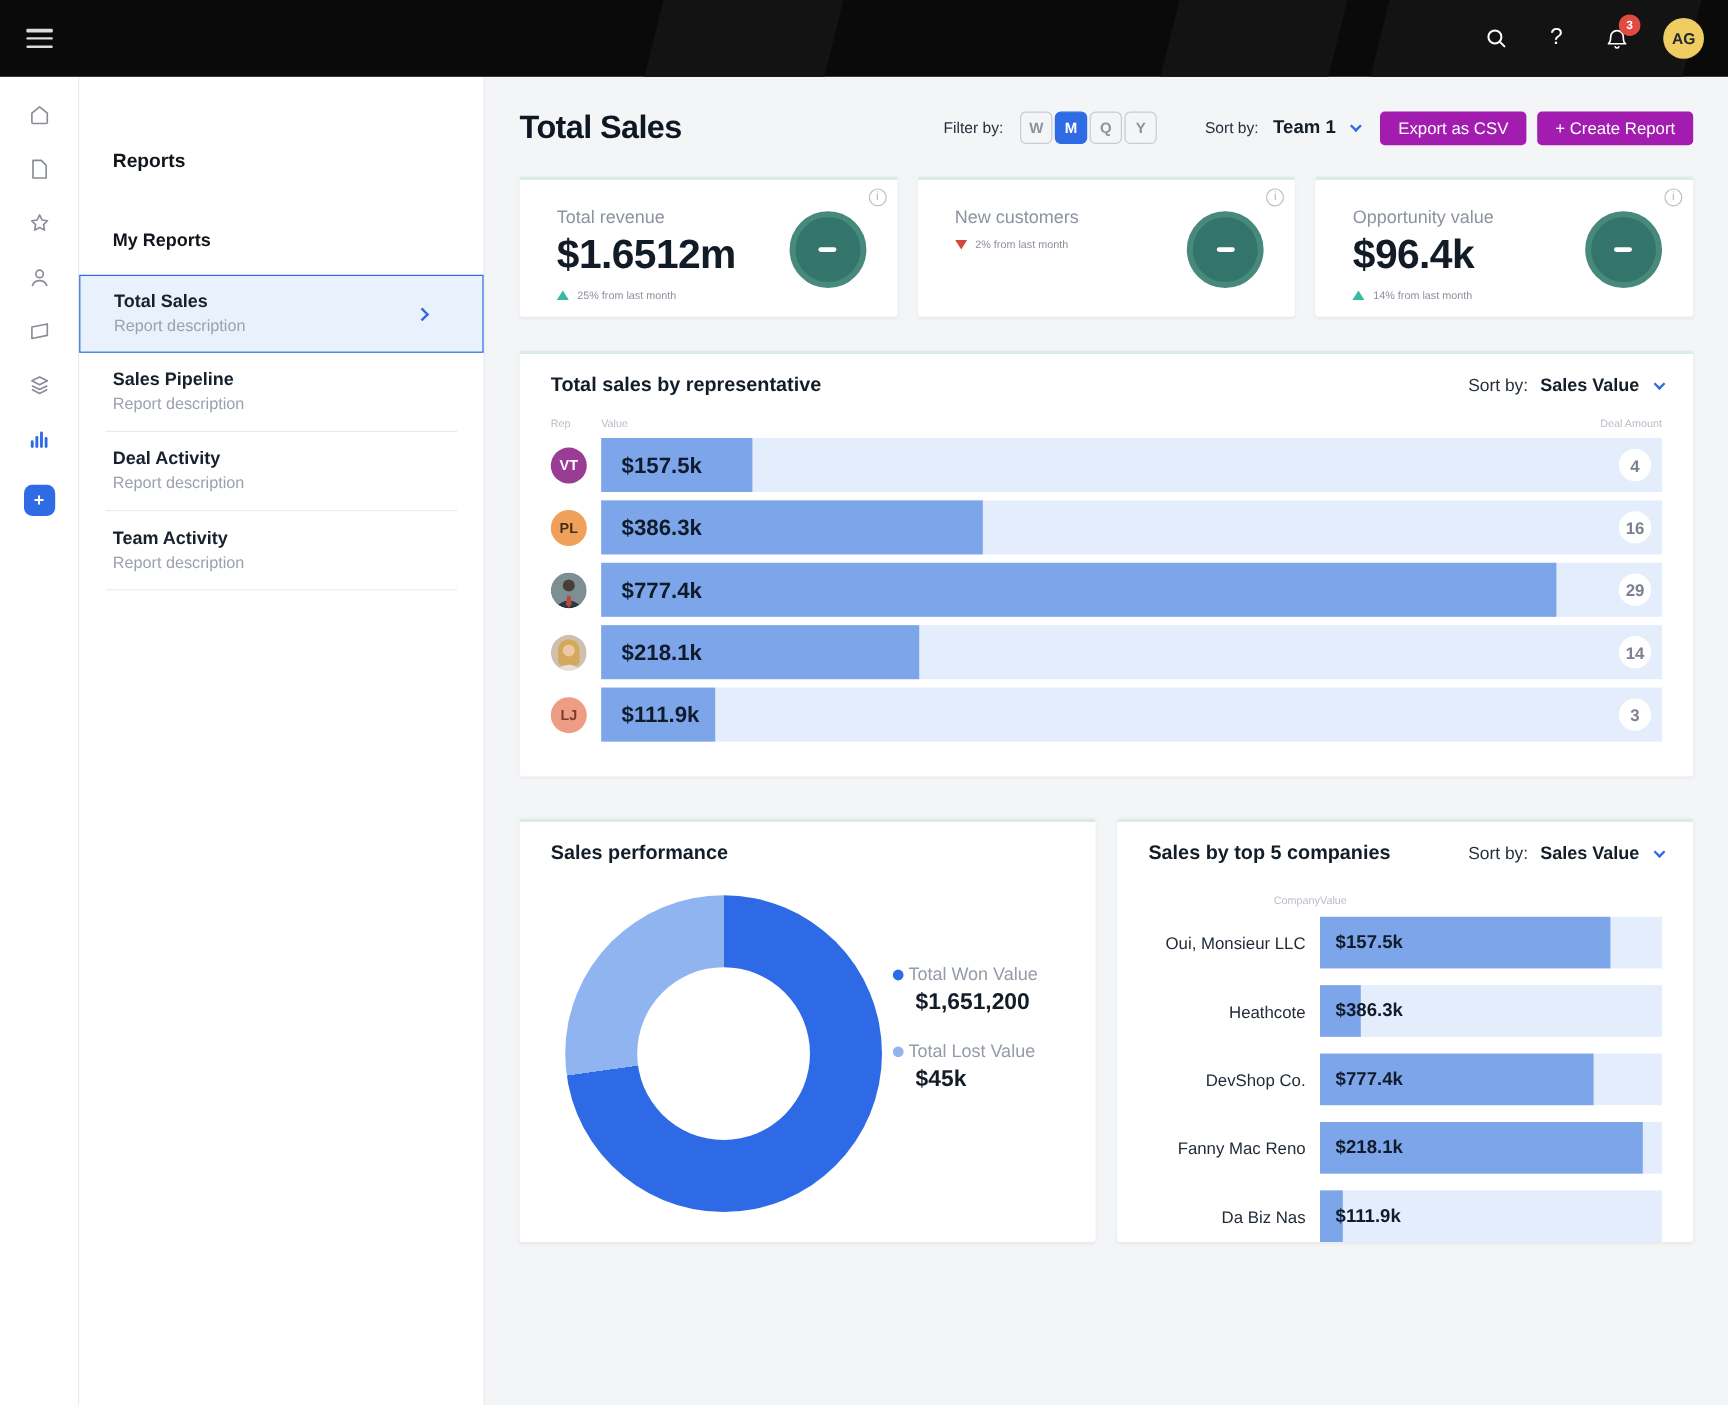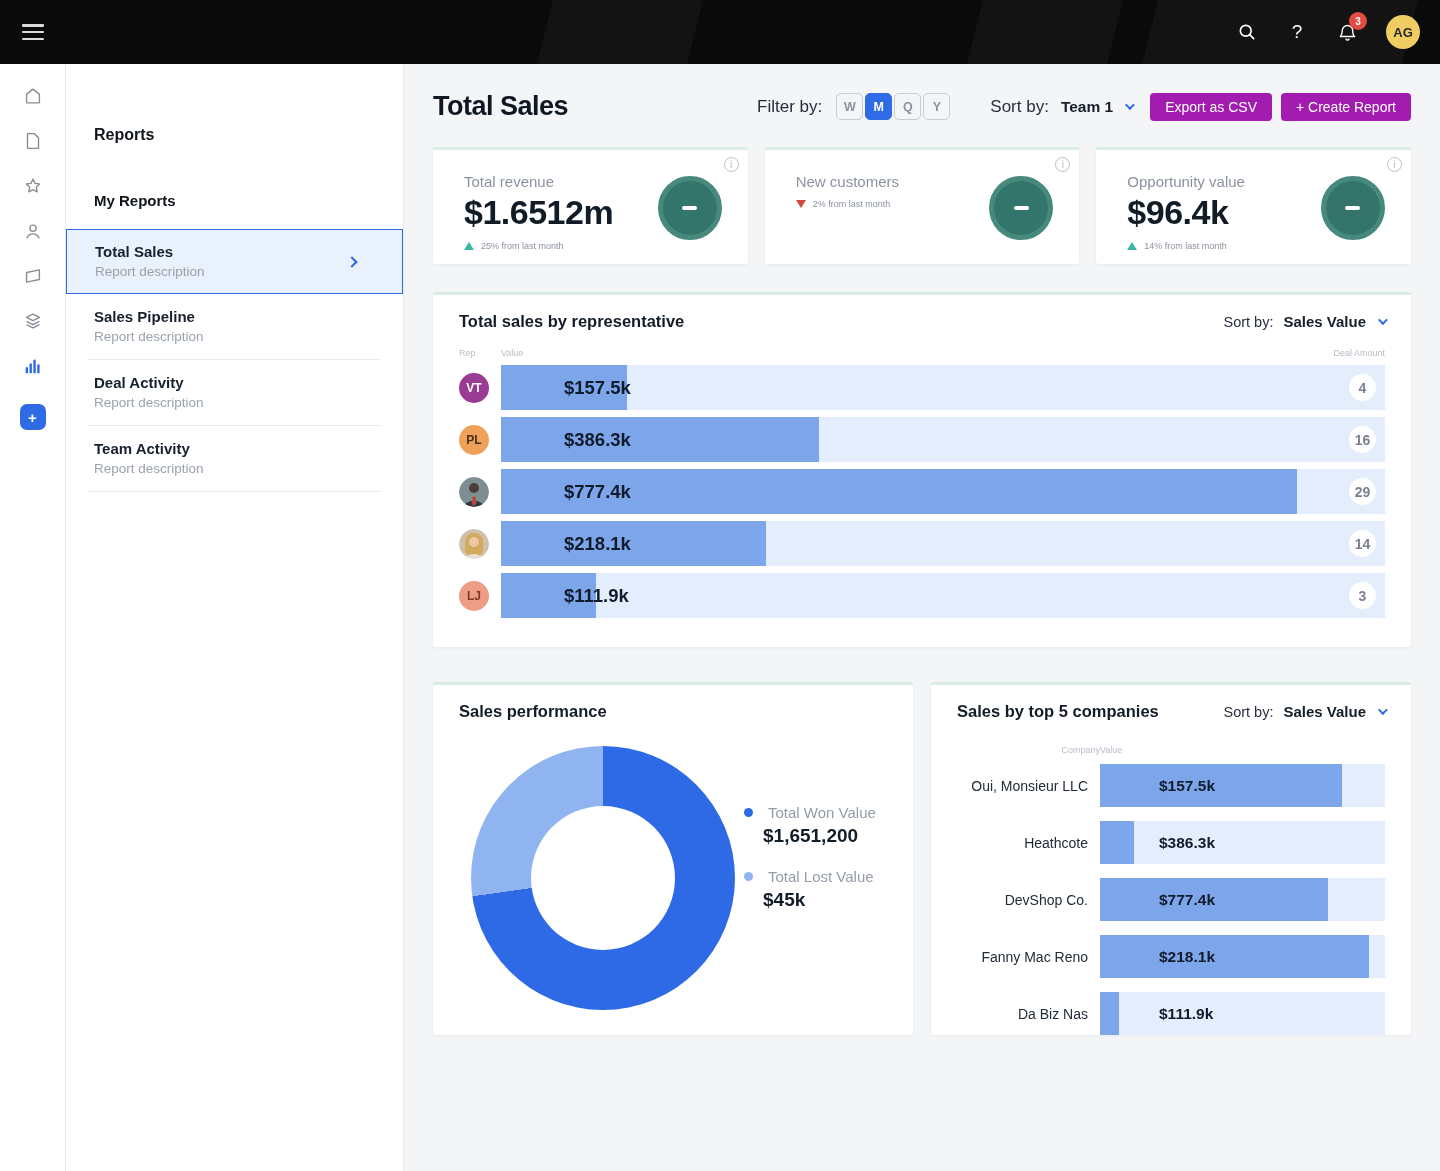--- a/index.html
+++ b/index.html
@@ -56,21 +56,21 @@
   .report-item .chev-right { position:absolute; right:46px; top:50%; width:8px; height:8px;
     border-right:2.4px solid #2e6be4; border-top:2.4px solid #2e6be4; transform:translateY(-50%) rotate(45deg); }
   .report-divider { height:1px; background:#e9ebee; margin:0 22px; }
   .report-item:not(.selected) { padding-top:14px; padding-bottom:15px; }
 
   
   .main { flex:1; padding:27px 29px 0; }
   .main-header { display:flex; align-items:center; }
   .page-title { font-size:27px; font-weight:800; letter-spacing:-0.5px; color:#0e1722; }
   .header-controls { margin-left:auto; display:flex; align-items:center; }
-  .ctl-label { font-size:17px; color:#262f3b; }
+  .ctl-label { font-size:13px; color:#262f3b; }
   .filter-group { display:flex; gap:2px; margin-left:14px; }
   .fbtn { width:27px; height:27px; border:1px solid #c6ccd4; border-radius:5px; background:#f4f5f7;
     color:#8b939f; font-size:12.5px; font-weight:600; cursor:pointer;
     font-family:"Liberation Sans",sans-serif; }
   .fbtn.active { background:#2e6be4; border-color:#2e6be4; color:#fff; }
   .sort-group { display:flex; align-items:center; margin-left:40px; cursor:pointer; }
   .sort-value { font-size:15.5px; font-weight:700; color:#141e29; margin-left:12px; }
   .chev-down { width:7px; height:7px; border-right:2.2px solid #2e6be4; border-bottom:2.2px solid #2e6be4;
     transform:rotate(45deg) translateY(-2px); margin-left:12px; }
   .btn { height:28px; padding:0 15px; margin-left:18px; background:#a21caf; border:none;
@@ -111,34 +111,34 @@
   .col-rep { width:42px; }
   .col-value { flex:1; }
   .col-deal { text-align:right; }
   .rep-rows { margin-top:7px; }
   .rep-row { display:flex; align-items:center; margin-bottom:7px; }
   .avatar-sm { width:30px; height:30px; border-radius:50%; display:flex; align-items:center;
     justify-content:center; font-size:12px; font-weight:700; overflow:hidden; flex:0 0 30px; }
   .bar-track { position:relative; flex:1; height:45px; background:#e4edfb; margin-left:12px; }
   .bar-fill { position:absolute; left:0; top:0; bottom:0; background:#7da6ea; }
   .bar-label { position:absolute; left:17px; top:0; line-height:45px; font-size:18.5px;
-    font-weight:800; color:#101b2b; white-space:nowrap;margin-left:46px; }
+    font-weight:800; color:#101b2b; white-space:nowrap; }
   .deal-count { position:absolute; right:9px; top:9px; width:27px; height:27px; border-radius:50%;
     background:#fff; color:#7b828d; font-size:14px; font-weight:600; display:flex;
     align-items:center; justify-content:center; }
 
   
   .bottom-row { display:grid; grid-template-columns:480px 480px; gap:18px; margin-top:35px; }
   .perf-card { position:relative; height:353px; padding:17px 26px 0; }
   .donut { position:absolute; left:38px; top:61px; width:264px; height:264px; border-radius:50%; }
   .donut::after { content:""; position:absolute; left:60px; top:60px; width:144px; height:144px;
     border-radius:50%; background:#fff; }
   .legend { position:absolute; left:311px; top:119px; }
   .legend-entry { margin-bottom:21px; }
-  .legend-head { display:flex; align-items:center; gap:15px; }
+  .legend-head { display:flex; align-items:center; gap:4px; }
   .legend-dot { width:9px; height:9px; border-radius:50%; }
   .legend-label { font-size:15px; color:#949ca8; }
   .legend-value { font-size:19px; font-weight:700; color:#131d28; margin:4px 0 0 19px; }
 
   .comp-card { height:353px; padding:17px 26px 0;text-align:right; }
   .comp-cols { display:flex; margin-top:24px; font-size:9px; color:#b7bdc7; }
   .comp-cols .c1 { width:143px; }
   .comp-rows { margin-top:9px; }
   .comp-row { display:flex; align-items:center; margin-bottom:14px; }
   .comp-name { width:143px; font-size:14px; color:#222c38; padding-right:12px; }

